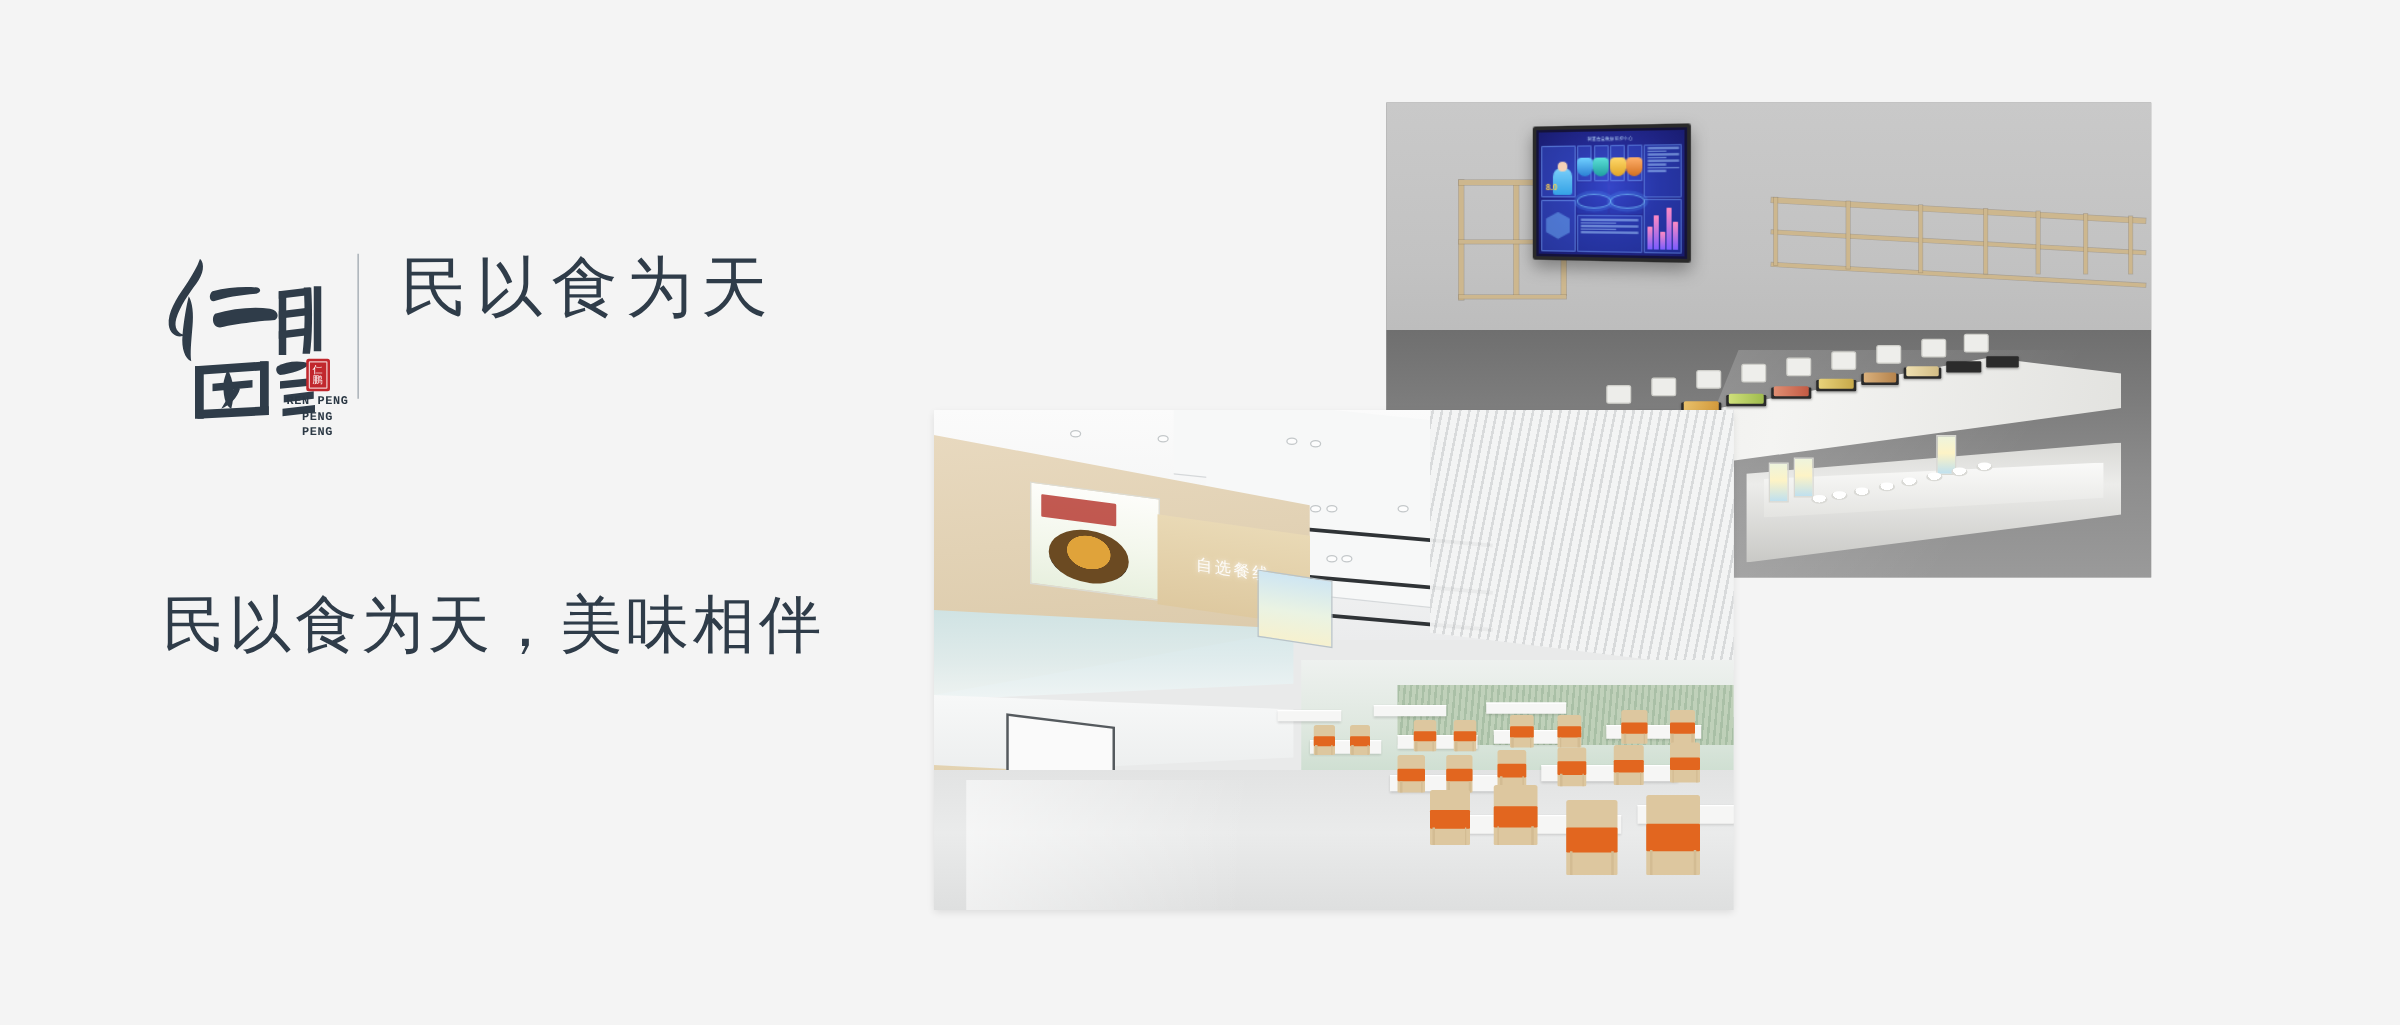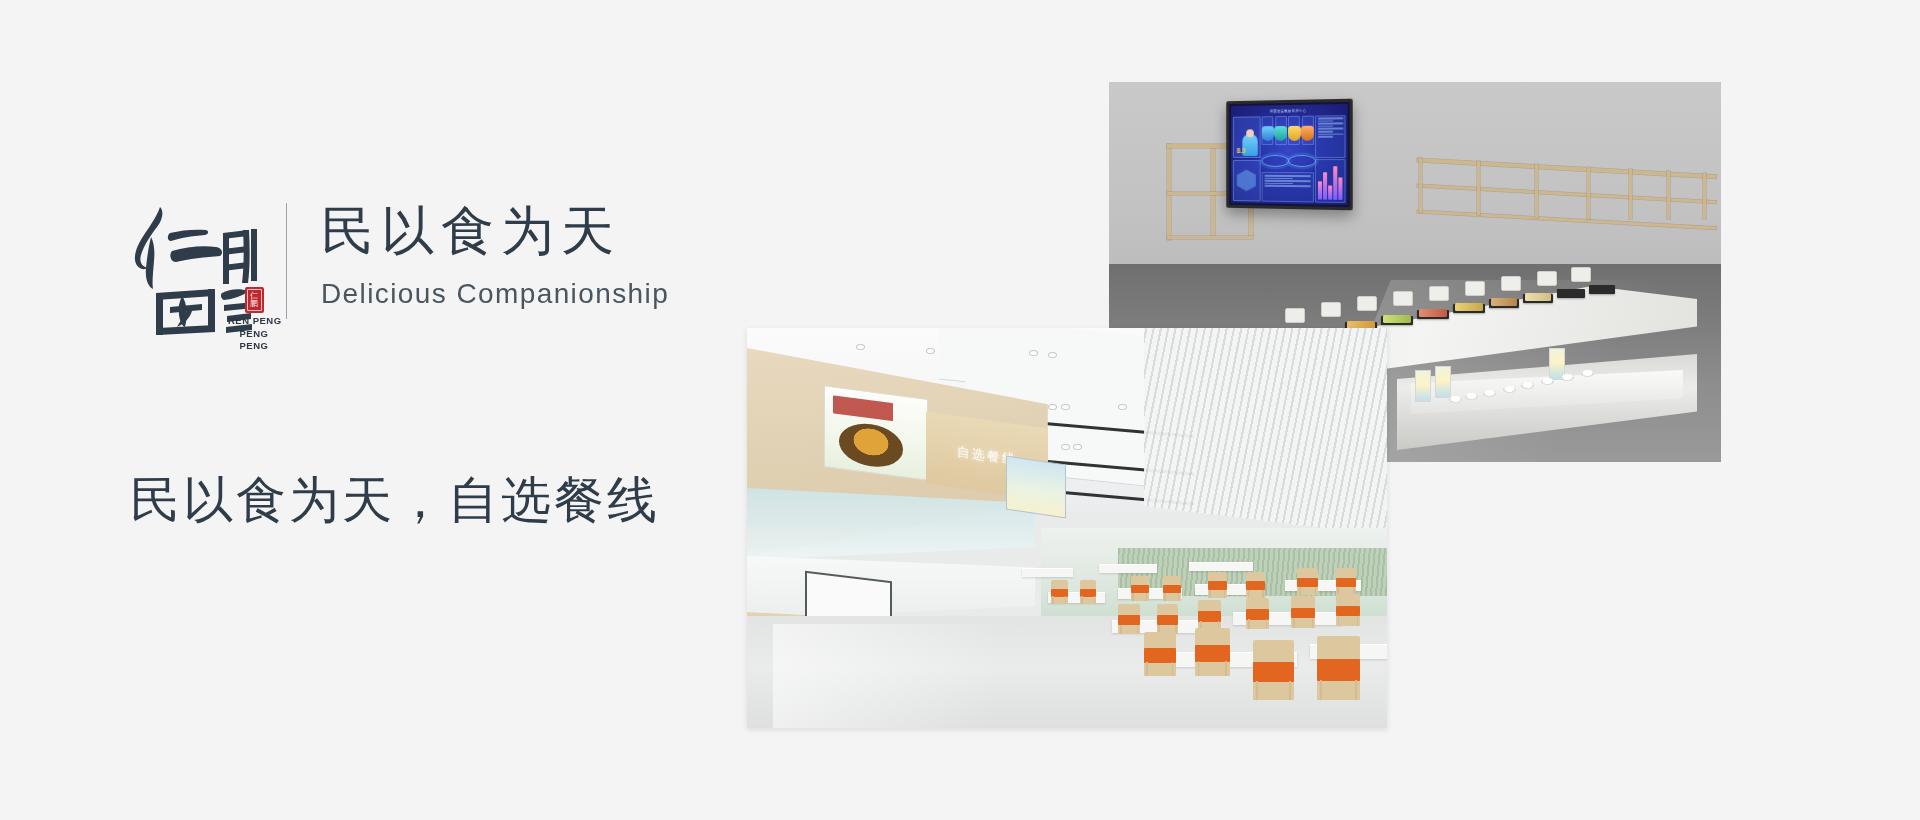--- a/index.html
+++ b/index.html
@@ -75,21 +75,21 @@
     justify-content: center;
     align-items: center;
     color: #fff;
     font-family: "Liberation Serif", "DejaVu Serif", serif;
     font-size: 8px;
     line-height: 8px;
     letter-spacing: 0;
   }
   .seal-glyphs span { display: block; }
   .latin-stack {
-    font-family: Liberation Sans, sans-serif;
+    font-family: Liberation Mono, monospace;
     color: #2b3844;
     font-size: 9.5px;
     letter-spacing: 0.5px;
     line-height: 12.5px;
     font-weight: 700;
     white-space: nowrap;
   }
 
   
   .divider {
@@ -615,25 +615,24 @@
         <div class="latin-stack">REN PENG</div>
         <div class="latin-stack">PENG</div>
         <div class="latin-stack">PENG</div>
       </div>
     </div>
 
     <div class="divider"></div>
 
     <div class="headline-group">
       <div class="headline no-sel">民以食为天</div>
-      <div class="subtitle no-sel">Delicious Companionship</div>
     </div>
   </div>
 
-  <div class="tagline no-sel">民以食为天，自选餐线</div>
+  <div class="tagline no-sel">民以食为天，美味相伴</div>
 
   <div class="render-photo">
     <div class="rp-wall"></div>
     <div class="rp-floor"></div>
     <div class="rp-floor-sheen"></div>
 
     <div class="pergola">
       <div class="bar" style="left:0;top:8px;width:4px;height:96px;"></div>
       <div class="bar" style="left:44px;top:10px;width:4px;height:92px;"></div>
       <div class="bar" style="left:82px;top:12px;width:4px;height:88px;"></div>

